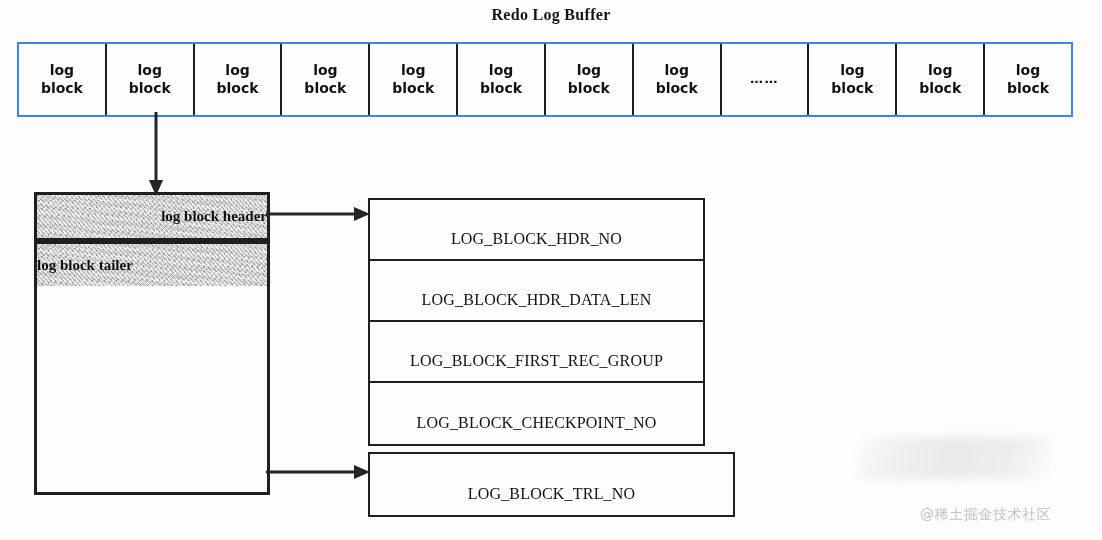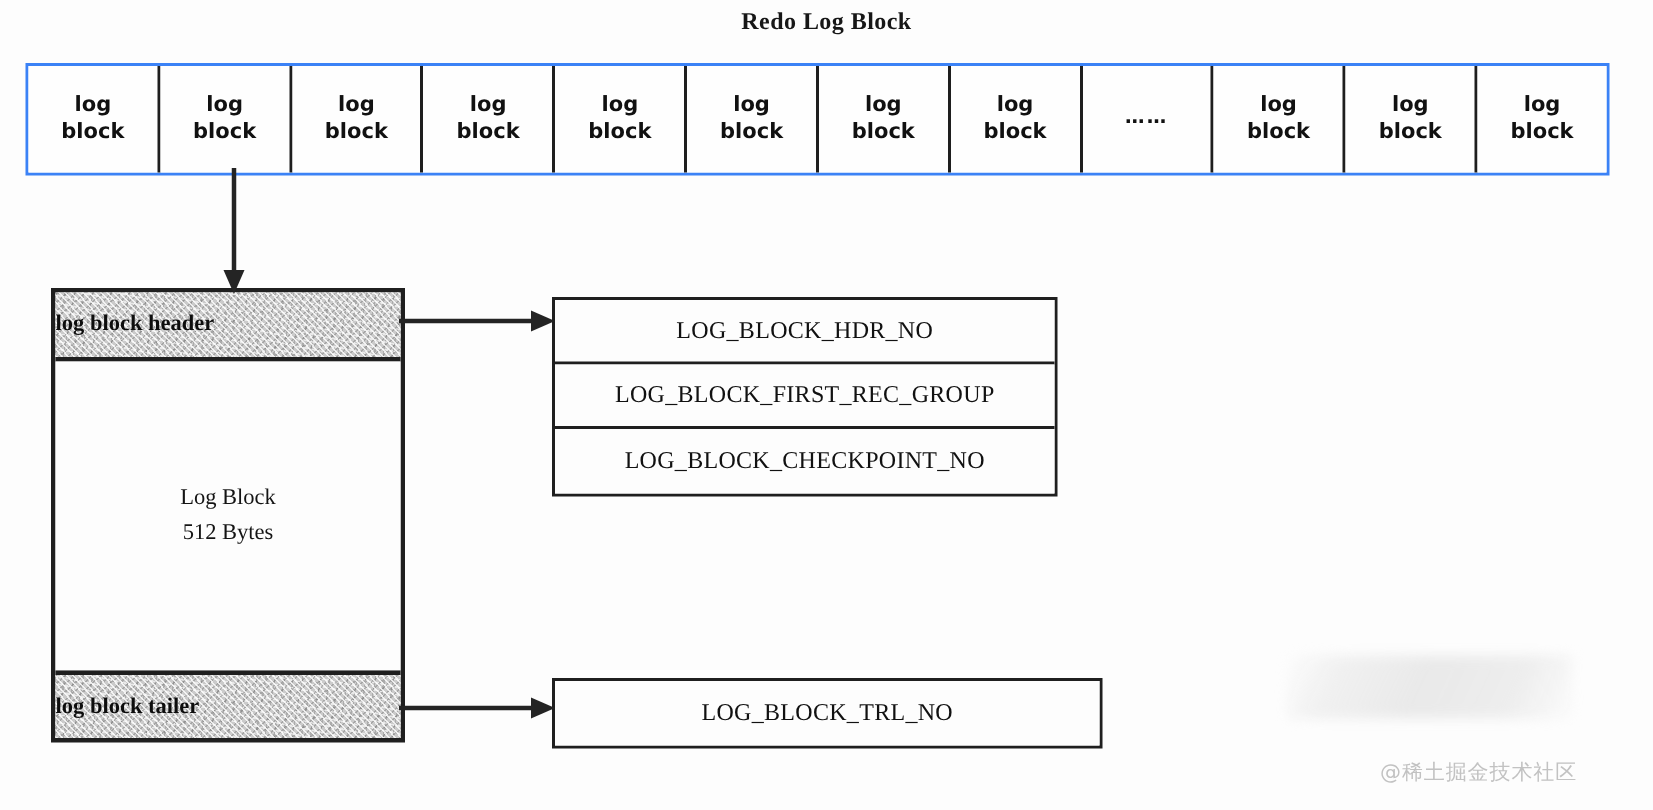--- a/index.html
+++ b/index.html
@@ -87,21 +87,21 @@
       repeating-linear-gradient(12deg, rgba(255,255,255,0.45) 0 1px, rgba(150,150,150,0.18) 1px 5px),
       repeating-linear-gradient(100deg, rgba(90,90,90,0.20) 0 1px, rgba(255,255,255,0.30) 1px 6px);
   }
   #log-block-header-band {
     height: 46px;
     flex: 0 0 46px;
     box-sizing: border-box;
     border-bottom: 3px solid #1f1f1f;
     display: flex;
     align-items: center;
-    justify-content: flex-start;
+    justify-content: flex-end;
   }
   #log-block-header-band .lbl {
     font-family: "Liberation Serif", serif;
     font-size: 15px;
     font-weight: 700;
     color: #0d0d0d;
     text-shadow: 0 0 1px rgba(255,255,255,0.55);
   }
   #log-block-body {
     flex: 1 1 auto;
@@ -150,20 +150,21 @@
     border-bottom: 2px solid #1f1f1f;
     display: flex;
     align-items: center;
     justify-content: center;
     font-family: "Liberation Serif", serif;
     font-size: 16px;
     font-weight: 400;
     letter-spacing: 0.2px;
     color: #111111;
     background: #fdfdfd;
+    margin-top: 18px;
   }
   .field-row:last-child { border-bottom: none; }
 
   
   #tailer-fields-table {
     position: absolute;
     left: 368px;
     top: 452px;
     width: 367px;
     box-sizing: border-box;
@@ -207,21 +208,21 @@
     font-size: 14px;
     color: #c2c2c2;
     letter-spacing: 0.6px;
     white-space: nowrap;
     text-align: center;
   }
 </style>
 </head>
 <body>
 
-<div id="diagram-title">Redo Log Block</div>
+<div id="diagram-title">Redo Log Buffer</div>
 
 <div id="buffer-strip">
     <div class="buffer-cell">
       <span class="ln">log</span>
       <span class="ln">block</span>
     </div>
     <div class="buffer-cell">
       <span class="ln">log</span>
       <span class="ln">block</span>
     </div>
@@ -263,31 +264,28 @@
     <div class="buffer-cell">
       <span class="ln">log</span>
       <span class="ln">block</span>
     </div>
   </div>
 
 <div id="log-block-anatomy">
   <div id="log-block-header-band" class="hatched">
     <span class="lbl">log block header</span>
   </div>
-  <div id="log-block-body">
-    <span>Log Block</span>
-    <span>512 Bytes</span>
-  </div>
   <div id="log-block-tailer-band" class="hatched">
     <span class="lbl">log block tailer</span>
   </div>
 </div>
 
 <div id="header-fields-table">
     <div class="field-row">LOG_BLOCK_HDR_NO</div>
+    <div class="field-row">LOG_BLOCK_HDR_DATA_LEN</div>
     <div class="field-row">LOG_BLOCK_FIRST_REC_GROUP</div>
     <div class="field-row">LOG_BLOCK_CHECKPOINT_NO</div>
   </div>
 
 <div id="tailer-fields-table">
     <div class="field-row">LOG_BLOCK_TRL_NO</div>
   </div>
 
 <svg id="arrow-buffer-to-block" class="connector-svg" viewBox="0 0 40 86">
   <line x1="16" y1="0" x2="16" y2="72" stroke="#242424" stroke-width="3"></line>

